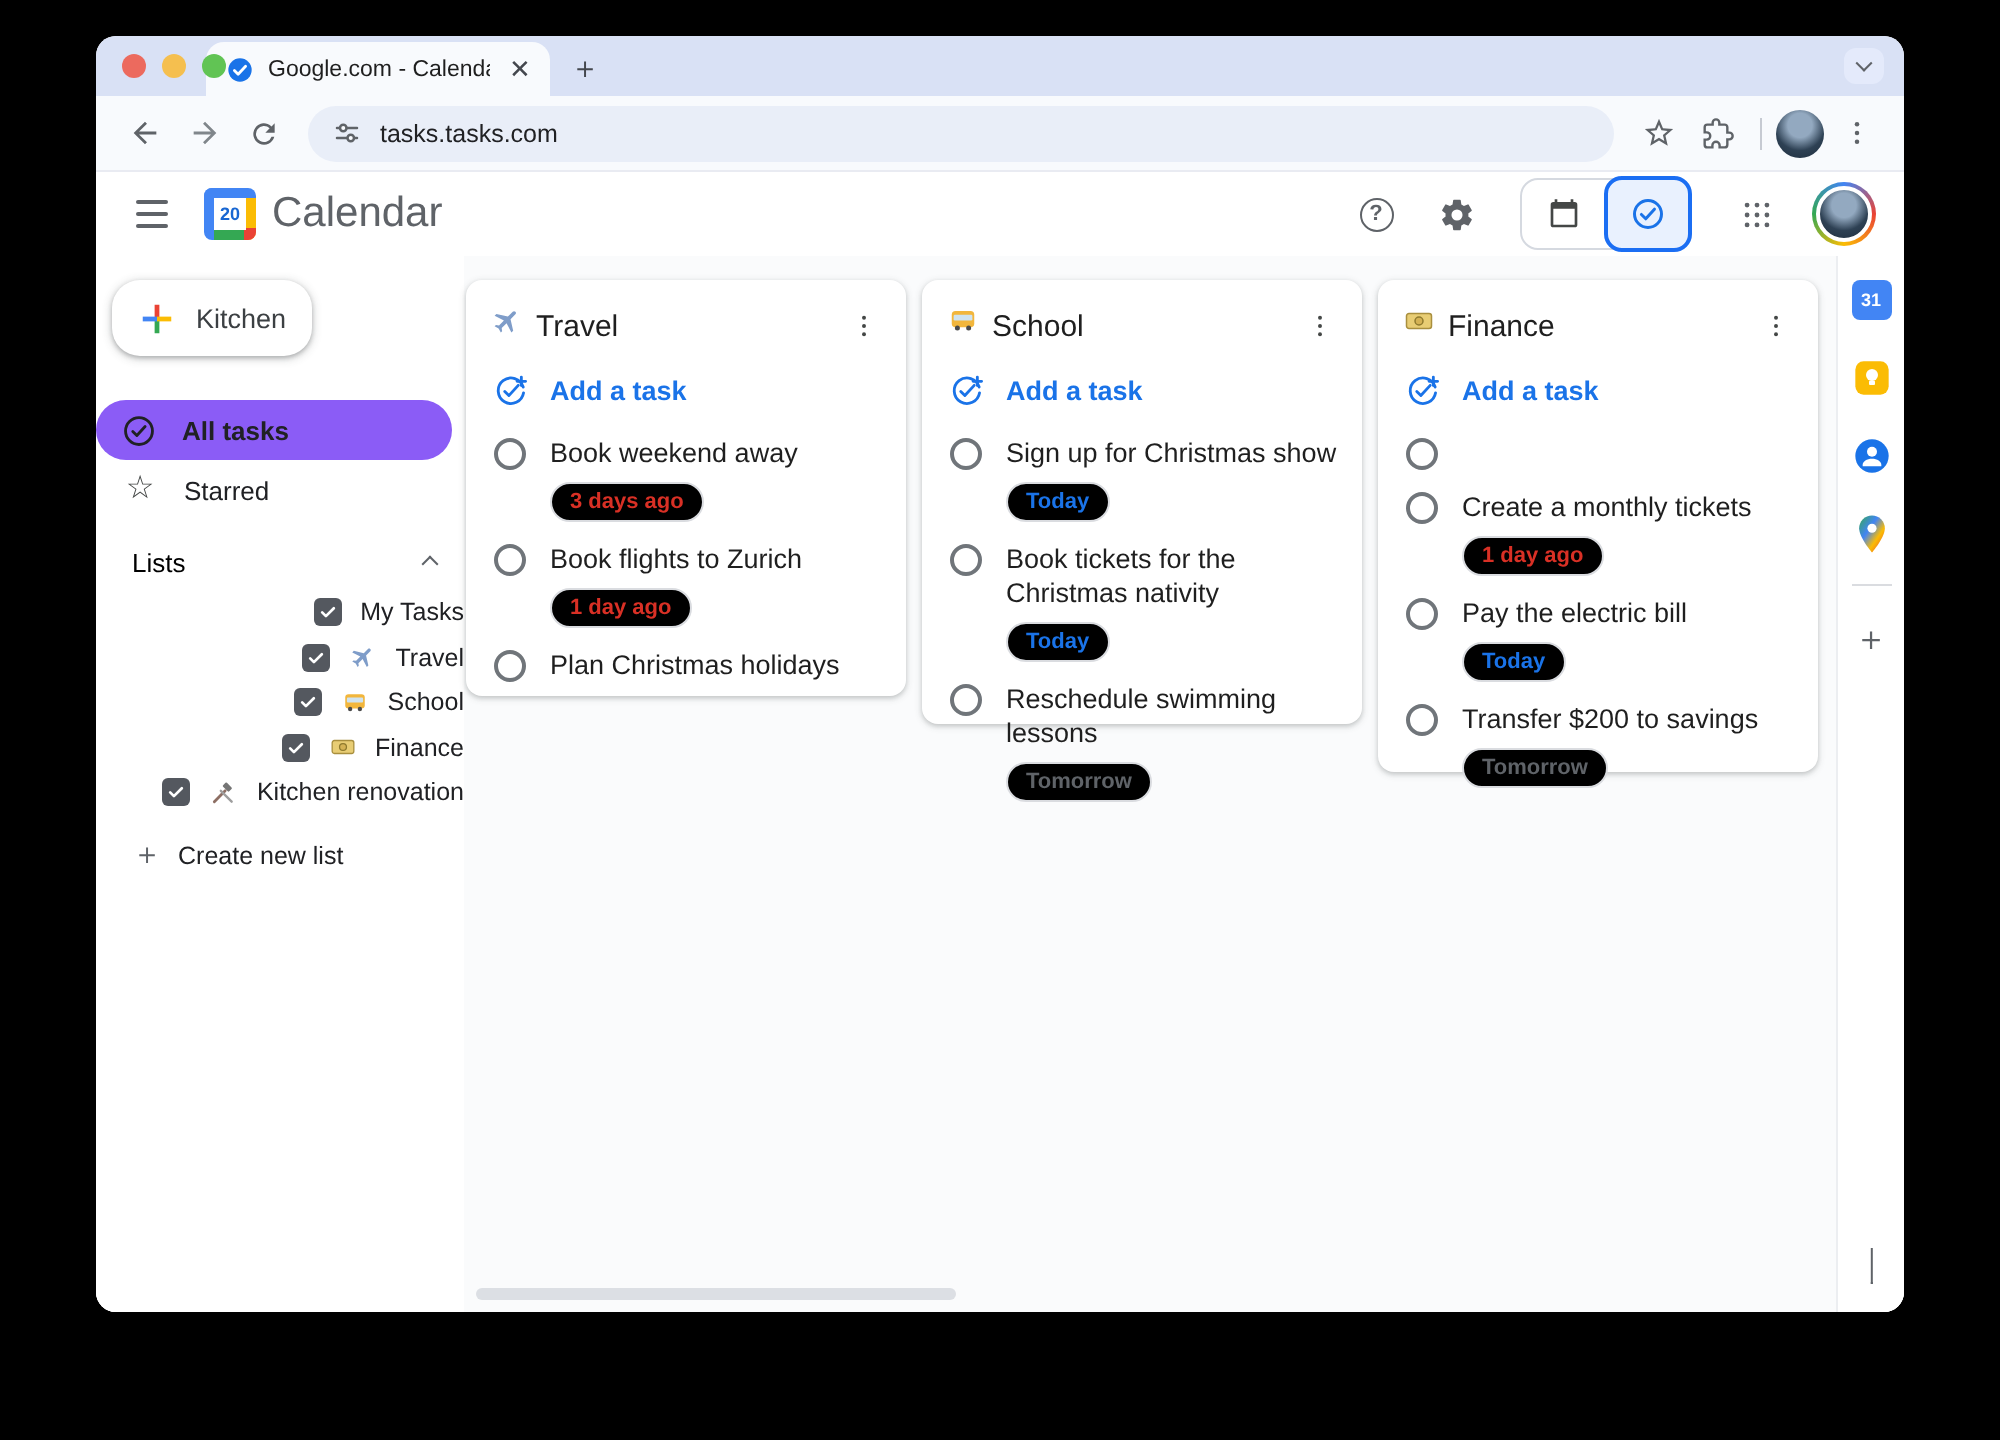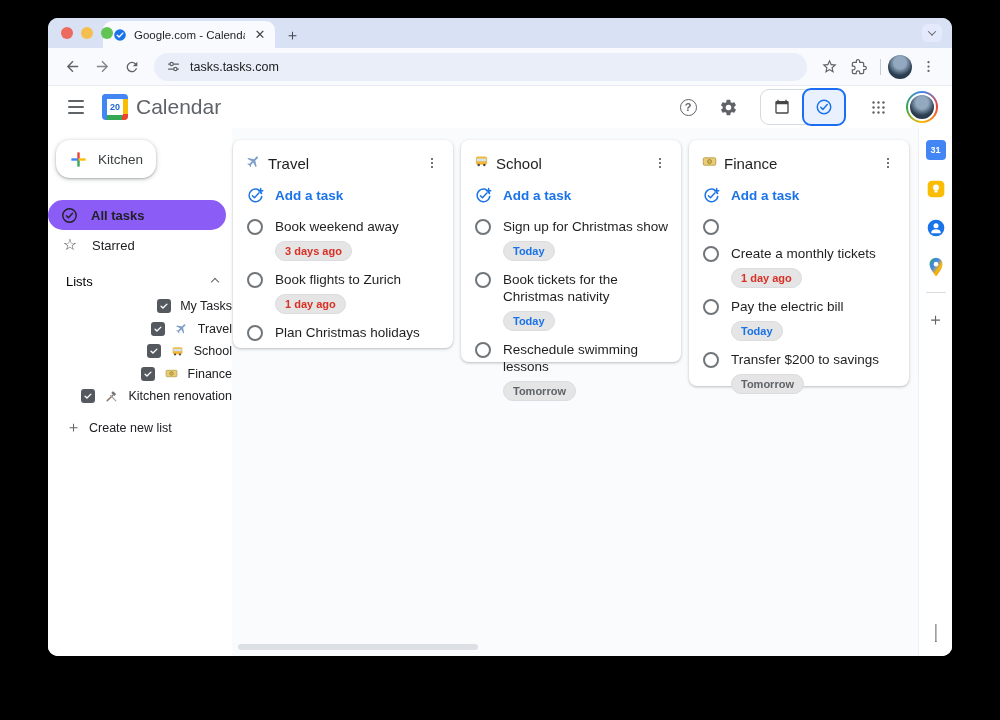--- a/index.html
+++ b/index.html
@@ -96,21 +96,21 @@
   .card-header { display:flex; align-items:center; gap:7px; padding:12px 10px 0 13px; }
   .card-title { font-size:15px; color:#1f1f1f; }
   .kebab { margin-left:auto; width:22px; height:22px; display:flex; align-items:center; justify-content:center; }
   .addtask { display:flex; align-items:center; gap:11px; padding:13px 14px 4px 14px;
              color:#1a73e8; font-size:13.5px; font-weight:bold; }
   .task { display:flex; gap:12px; padding:10px 12px 0 14px; }
   .radio { width:16px; height:16px; border:2px solid #70757a; border-radius:50%; flex:none; margin-top:1px; }
   .task-title { font-size:13.5px; color:#1f1f1f; line-height:17px; }
   .chips { display:flex; gap:6px; margin-top:6px; flex-wrap:wrap; }
   .chip { border:1px solid #dadce0; border-radius:11px; padding:3px 9px; font-size:11px; font-weight:bold;
-          display:inline-flex; align-items:center; gap:4px; background:#e5e5e5; }
+          display:inline-flex; align-items:center; gap:4px; background:#000000; }
   .chip--overdue { color:#d93025; }
   .chip--today   { color:#1a73e8; }
   .chip--neutral { color:#5f6368; }
   .card-travel  { height:208px; } .card-school { height:222px; } .card-finance { height:246px; }
 
   
   .sidepanel { flex:0 0 34px; background:#fff; border-left:1px solid #eceef1; position:relative;
                display:flex; flex-direction:column; align-items:center; padding-top:12px; gap:19px; }
   .sp-cal { width:20px; height:20px; border-radius:4px; background:#4285f4; color:#fff;
             display:flex; align-items:center; justify-content:center; font-size:9px; font-weight:bold; }

